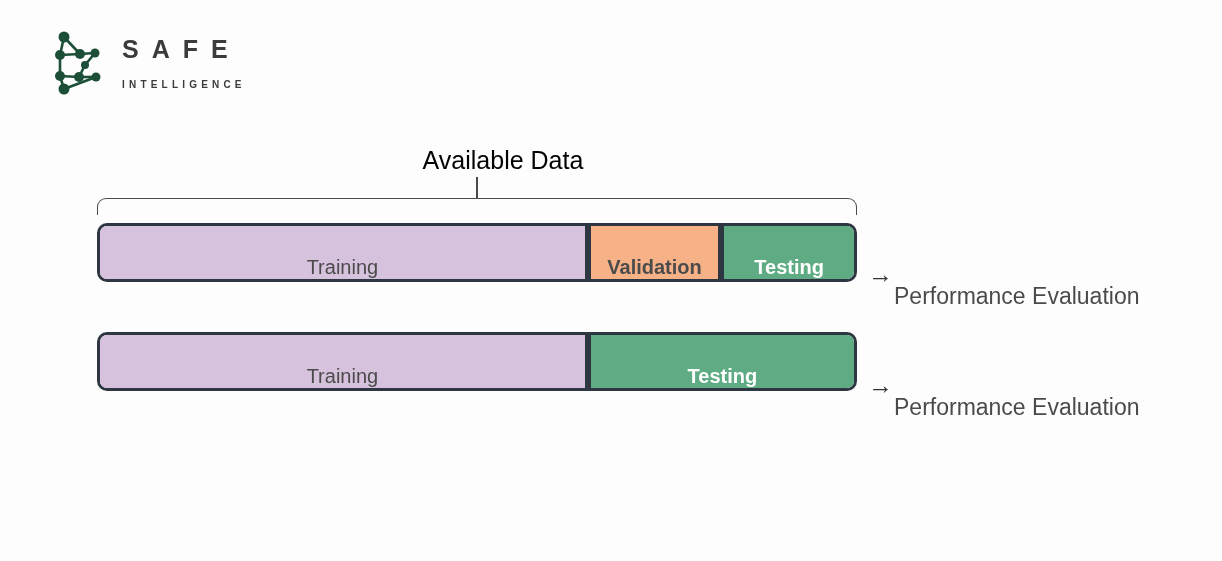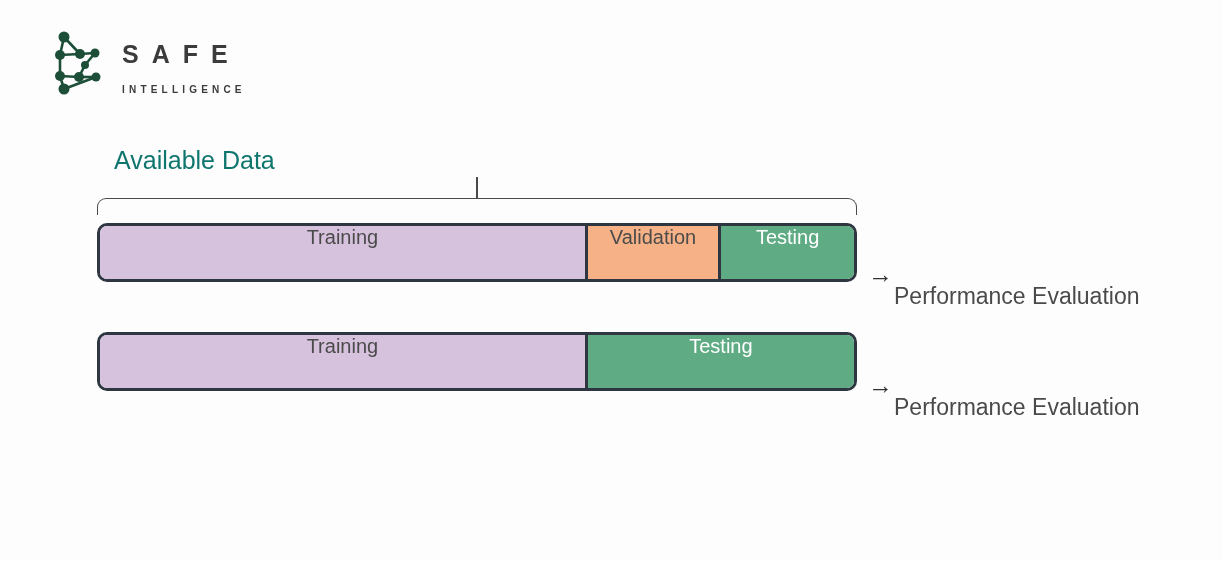--- a/index.html
+++ b/index.html
@@ -6,36 +6,36 @@
   html, body {
     width: 1222px; height: 561px;
     background: #fdfdfd;
     overflow: hidden;
     font-family: "Liberation Sans", sans-serif;
     position: relative;
   }
   
   .logo {
     position: absolute; left: 50px; top: 31px;
-    display: flex; align-items: flex-end; gap: 12px;
+    display: flex; align-items: center; gap: 12px;
   }
   .logo-icon { display: inline-block; width: 60px; height: 64px; }
   .logo-text { display: flex; flex-direction: column; }
   .brand {
     font-size: 25px; font-weight: 600; letter-spacing: 13px;
     line-height: 1.1; white-space: nowrap;
   }
   .subtitle {
     font-size: 10px; font-weight: 600; letter-spacing: 4.2px;
     margin-top: 16px; white-space: nowrap;
   }
   
   .avail-title {
-    position: absolute; left: 114px; top: 146px; width: 760px;
-    font-size: 25px; color: #0f766e;
+    position: absolute; left: 123px; top: 146px; width: 760px;
+    text-align: center; font-size: 25px; color: #000000;
   }
   .bracket-tick {
     position: absolute; left: 476px; top: 177px;
     width: 1.5px; height: 22px; background: #4a4a4a;
   }
   .bracket {
     position: absolute; left: 97px; top: 198px;
     width: 760px; height: 17px;
     border-top: 1.5px solid #4a4a4a;
     border-left: 1.5px solid #4a4a4a;
@@ -44,24 +44,24 @@
   }
   
   .bar {
     position: absolute; left: 97px; width: 760px; height: 59px;
     display: flex; border: 3px solid #2e3642; border-radius: 10px;
     overflow: hidden; background: #fff;
   }
   .bar-1 { top: 223px; }
   .bar-2 { top: 332px; }
   .seg {
-    display: flex; align-items: flex-start; justify-content: center;
+    display: flex; align-items: flex-end; justify-content: center;
     font-size: 20px; height: 100%;
   }
-  .seg + .seg { border-left: 3px solid #a16207; }
+  .seg + .seg { border-left: 6px solid #a16207; font-weight: bold; }
   
   .result {
     position: absolute; left: 868px;
     display: flex; align-items: center; gap: 1px;
     color: #4a4a4a; white-space: nowrap;
   }
   .result-1 { top: 238px; }
   .result-2 { top: 349px; }
   .arrow { font-size: 25px; color: #333; line-height: 1; }
   .result-text { font-size: 23px; margin-top: 45px; }

